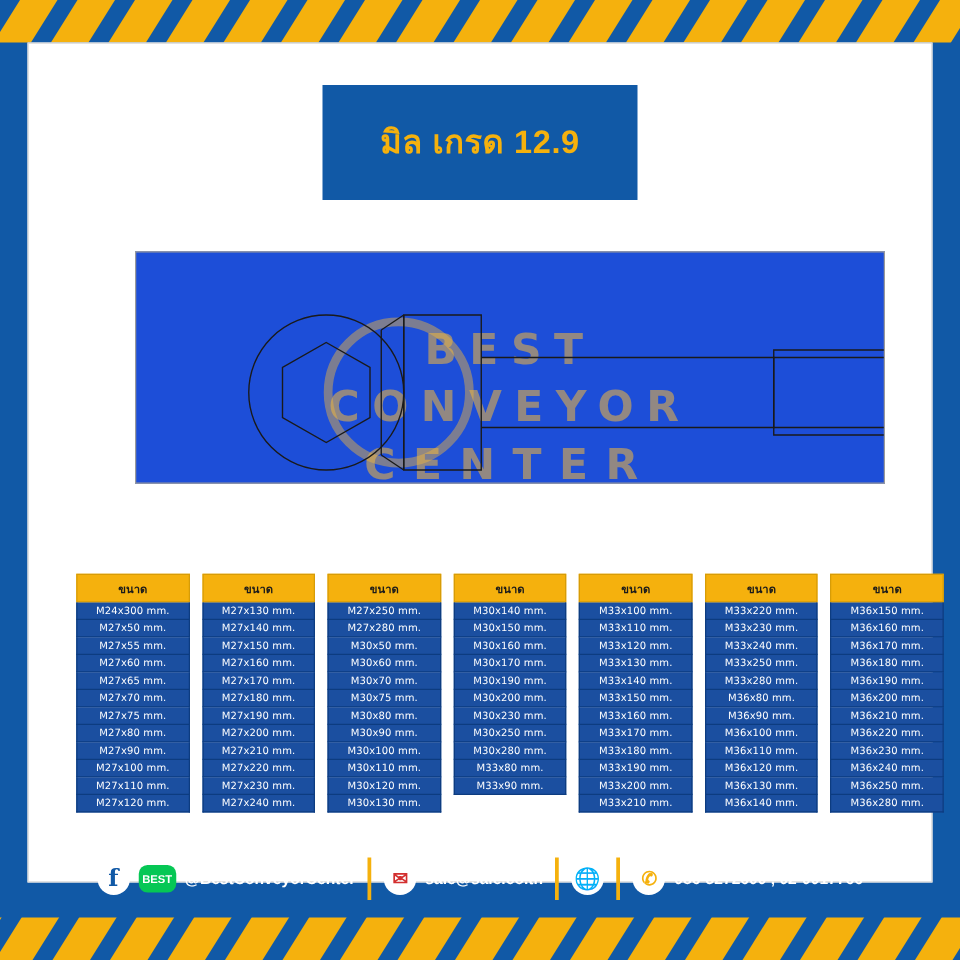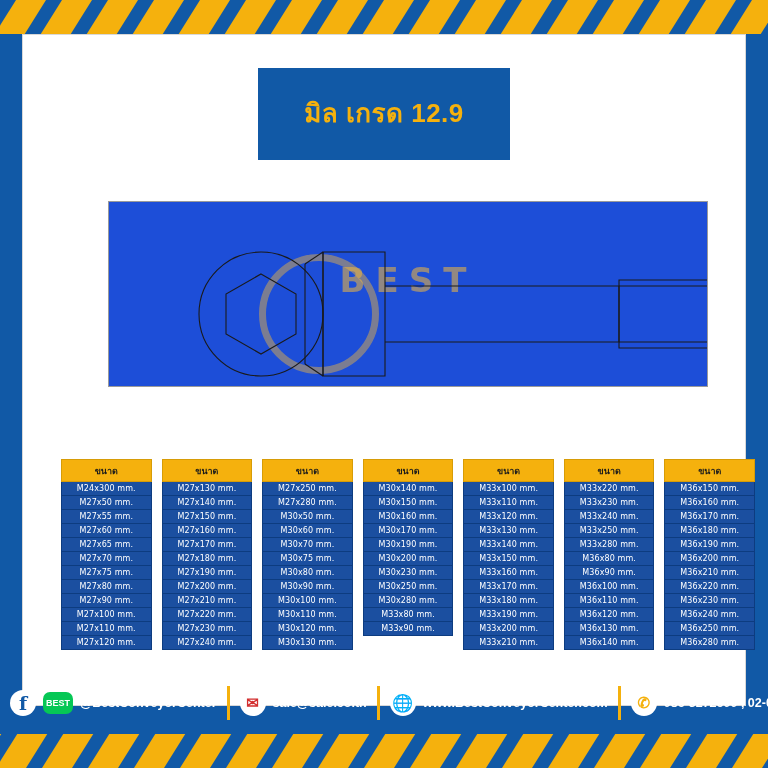--- a/index.html
+++ b/index.html
@@ -188,20 +188,22 @@
       <div class="chev" style="left: 650px; top: -14px;"></div>
       <div class="chev" style="left: 696px; top: -14px;"></div>
       <div class="chev" style="left: 742px; top: -14px;"></div>
     </div>
 
   <div class="white-card">
 
     <div class="img-box">
       <div class="wm-ring"></div>
       <div class="wm wm1">BEST</div>
+      <div class="wm wm2">CONVEYOR</div>
+      <div class="wm wm3">CENTER</div>
 
       <svg class="screw" width="600" height="225" viewBox="0 0 600 225">
         <g fill="none" stroke="#1a1a1a" stroke-width="1.1">
 
           <circle cx="152" cy="112" r="62"></circle>
 
           <polygon points="152,72 187,92 187,132 152,152 117,132 117,92"></polygon>
 
           <path d="M214 50 L276 50 L276 174 L214 174 Z"></path>
           <line x1="214" y1="50" x2="214" y2="174"></line>
@@ -339,21 +341,20 @@
       <span>@BestConveyorCenter</span>
     </div>
     <div class="sep"></div>
     <div class="f-item">
       <span class="ic ic-mail">✉</span>
       <span>sale@sale.co.th</span>
     </div>
     <div class="sep"></div>
     <div class="f-item">
       <span class="ic ic-web">🌐</span>
-      <span>www.BestConveyorCenter.com</span>
     </div>
     <div class="sep"></div>
     <div class="f-item">
       <span class="ic ic-tel">✆</span>
       <span>086-3272600 , 02-0017766</span>
     </div>
     <div class="spacer"></div>
   </div>
 
   <div class="chev-bot" id="chevBot">

